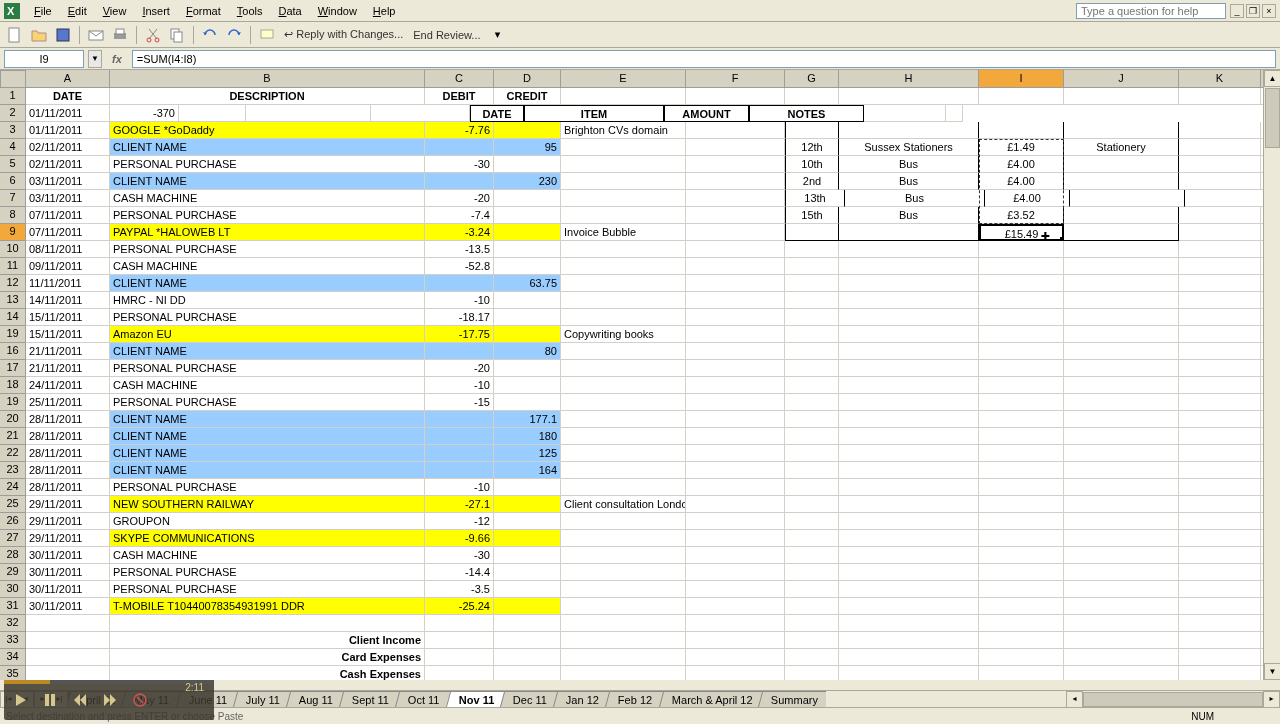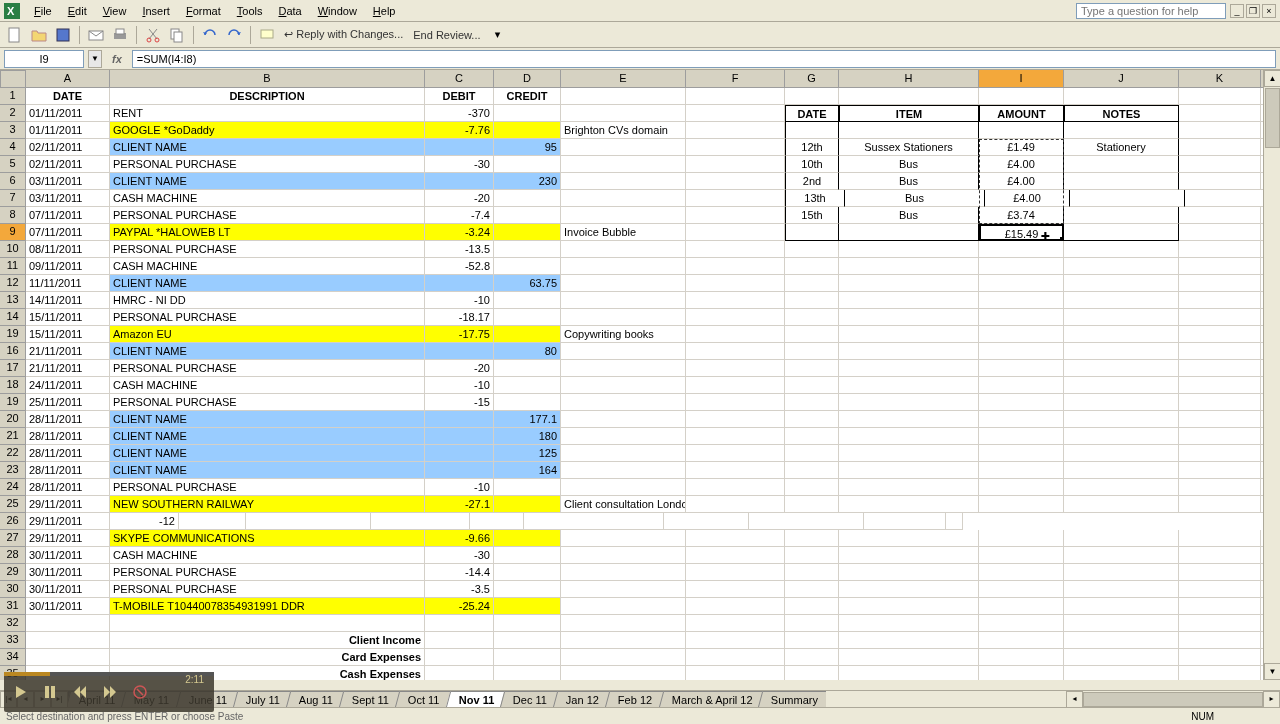--- a/index.html
+++ b/index.html
@@ -68,21 +68,21 @@
 .tab span { display: inline-block; transform: skewX(15deg); }
 .tab.active { background: white; font-weight: bold; }
 .hscroll { flex: 1; display: flex; align-items: center; background: #ece9d8; }
 .hscroll-btn { width: 17px; height: 17px; border: 1px solid #aca899; background: #ece9d8; text-align: center; font-size: 8px; line-height: 14px; }
 
 
 .status-bar { position: absolute; bottom: 0; left: 0; right: 0; height: 17px; background: #ece9d8; border-top: 1px solid #aca899; display: flex; align-items: center; padding: 0 6px; font-size: 10px; }
 .status-right { margin-left: auto; padding-right: 60px; }
 
 
-.video-overlay { position: absolute; bottom: 12px; left: 4px; width: 210px; height: 40px; background: rgba(60,55,45,0.85); border-radius: 2px; display: flex; align-items: center; padding: 4px; gap: 6px; }
+.video-overlay { position: absolute; bottom: 4px; left: 4px; width: 210px; height: 40px; background: rgba(60,55,45,0.85); border-radius: 2px; display: flex; align-items: center; padding: 4px; gap: 6px; }
 .vo-btn { width: 24px; height: 24px; display: inline-flex; align-items: center; justify-content: center; color: #d4c890; cursor: default; }
 .vo-time { color: #d4c890; font-size: 10px; margin-left: auto; padding-right: 6px; position: absolute; top: 2px; right: 4px;}
 .vo-bar { position: absolute; top: 0; left: 0; right: 0; height: 4px; background: #555; }
 .vo-bar-fill { height: 100%; background: #b82; width: 22%; }
 
 
 .ico { width: 16px; height: 16px; }
 </style>
 </head>
 <body>
@@ -242,21 +242,20 @@
         <div class="cell " style="width: 99px;"></div>
         <div class="cell " style="width: 54px;"></div>
         <div class="cell " style="width: 140px;"></div>
         <div class="cell " style="width: 85px;"></div>
         <div class="cell " style="width: 115px;"></div>
         <div class="cell " style="width: 82px;"></div>
         <div class="cell " style="width: 17px;"></div>
       </div>
       <div class="row">
         <div class="cell " style="width: 84px;">01/11/2011</div>
-        <div class="cell " style="width: 315px;">RENT</div>
         <div class="cell num " style="width: 69px;">-370</div>
         <div class="cell num " style="width: 67px;"></div>
         <div class="cell " style="width: 125px;"></div>
         <div class="cell " style="width: 99px;"></div>
         <div class="cell header brd-all" style="width: 54px;">DATE</div>
         <div class="cell header brd-all" style="width: 140px;">ITEM</div>
         <div class="cell header brd-all" style="width: 85px;">AMOUNT</div>
         <div class="cell header brd-all" style="width: 115px;">NOTES</div>
         <div class="cell " style="width: 82px;"></div>
         <div class="cell " style="width: 17px;"></div>
@@ -333,21 +332,21 @@
       </div>
       <div class="row">
         <div class="cell " style="width: 84px;">07/11/2011</div>
         <div class="cell " style="width: 315px;">PERSONAL PURCHASE</div>
         <div class="cell num " style="width: 69px;">-7.4</div>
         <div class="cell num " style="width: 67px;"></div>
         <div class="cell " style="width: 125px;"></div>
         <div class="cell " style="width: 99px;"></div>
         <div class="cell center brd-l brd-r" style="width: 54px;">15th</div>
         <div class="cell center brd-r" style="width: 140px;">Bus</div>
-        <div class="cell center brd-r" style="width: 85px;">£3.74</div>
+        <div class="cell center brd-r" style="width: 85px;">£3.52</div>
         <div class="cell center brd-r" style="width: 115px;"></div>
         <div class="cell " style="width: 82px;"></div>
         <div class="cell " style="width: 17px;"></div>
       </div>
       <div class="row">
         <div class="cell " style="width: 84px;">07/11/2011</div>
         <div class="cell yellow" style="width: 315px;">PAYPAL *HALOWEB LT</div>
         <div class="cell num yellow" style="width: 69px;">-3.24</div>
         <div class="cell num yellow" style="width: 67px;"></div>
         <div class="cell " style="width: 125px;">Invoice Bubble</div>
@@ -578,20 +577,21 @@
         <div class="cell " style="width: 99px;"></div>
         <div class="cell " style="width: 54px;"></div>
         <div class="cell " style="width: 140px;"></div>
         <div class="cell " style="width: 85px;"></div>
         <div class="cell " style="width: 115px;"></div>
         <div class="cell " style="width: 82px;"></div>
         <div class="cell " style="width: 17px;"></div>
       </div>
       <div class="row">
         <div class="cell " style="width: 84px;">29/11/2011</div>
+        <div class="cell " style="width: 315px;">GROUPON</div>
         <div class="cell num " style="width: 69px;">-12</div>
         <div class="cell num " style="width: 67px;"></div>
         <div class="cell " style="width: 125px;"></div>
         <div class="cell " style="width: 99px;"></div>
         <div class="cell " style="width: 54px;"></div>
         <div class="cell " style="width: 140px;"></div>
         <div class="cell " style="width: 85px;"></div>
         <div class="cell " style="width: 115px;"></div>
         <div class="cell " style="width: 82px;"></div>
         <div class="cell " style="width: 17px;"></div>

